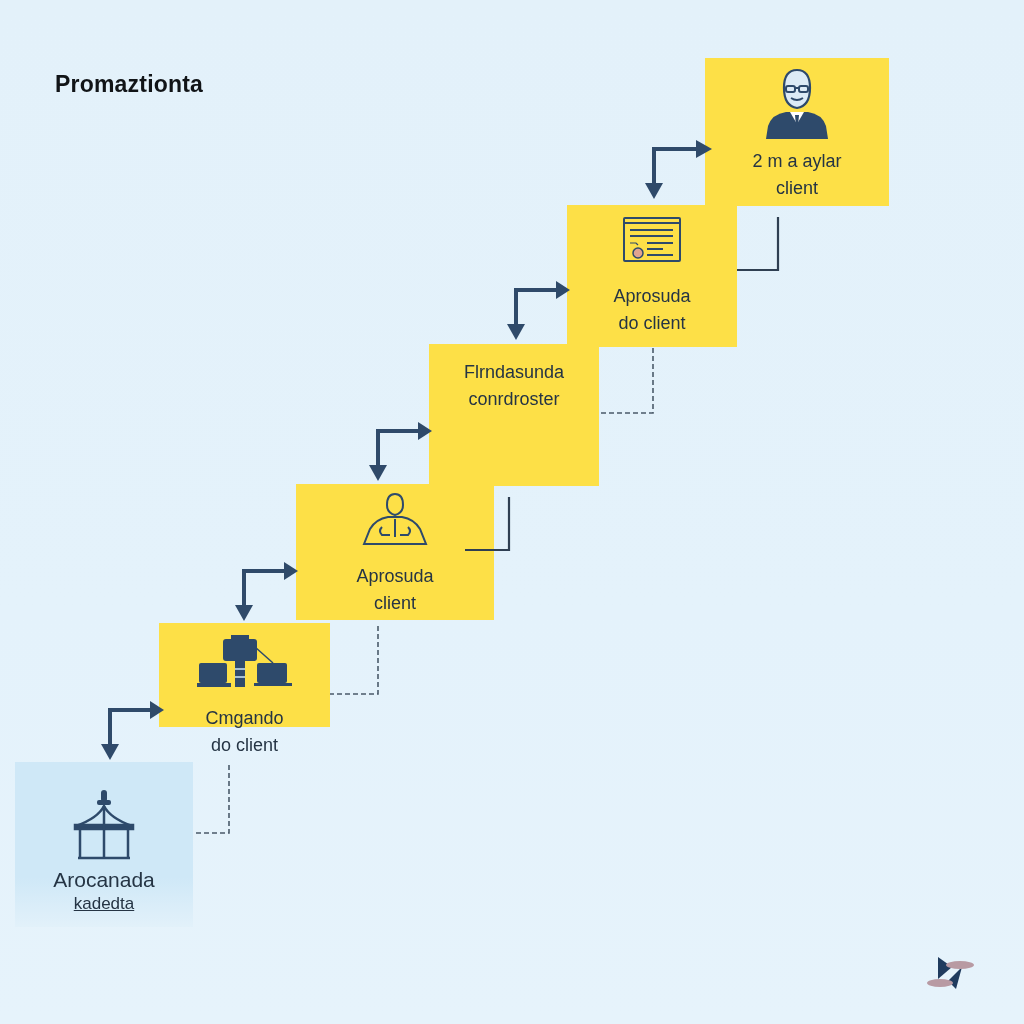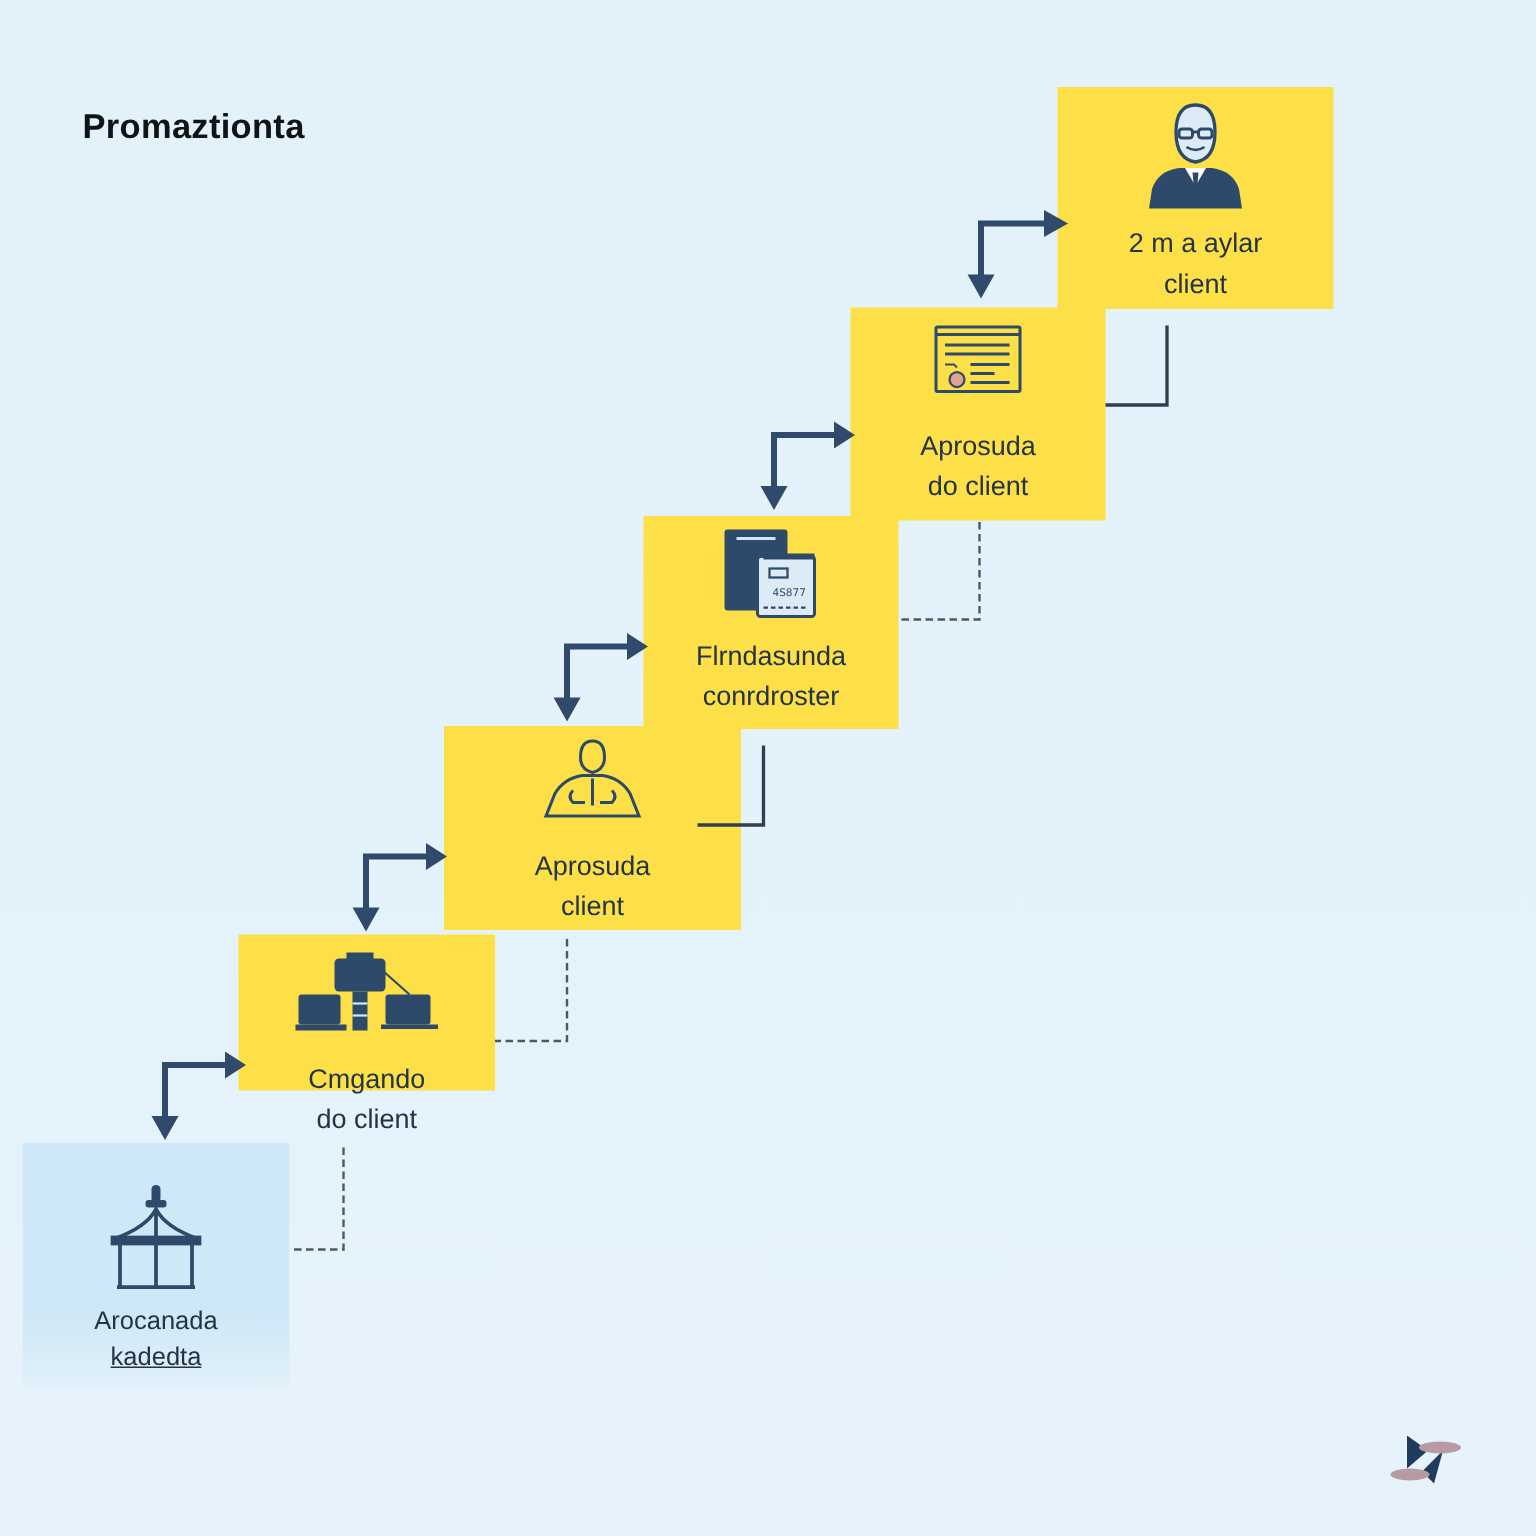--- a/index.html
+++ b/index.html
@@ -43,21 +43,21 @@
         <line x1="12" y1="41" x2="12" y2="70"></line>
         <line x1="60" y1="41" x2="60" y2="70"></line>
         <line x1="36" y1="18" x2="36" y2="70"></line>
         <line x1="10" y1="70" x2="62" y2="70"></line>
       </g>
       <rect x="33" y="2" width="6" height="12" rx="3" fill="#2e4a6b"></rect>
       <rect x="29" y="12" width="14" height="5" rx="2" fill="#2e4a6b"></rect>
     </svg>
   </span>
   <div style="margin-top:4px;">
-    <div class="label" style="font-size:17px; line-height:24px;">Arocanada</div>
+    <div class="label" style="font-size:21px; line-height:24px;">Arocanada</div>
     <div class="label" style="font-size:17px; line-height:24px;text-decoration:underline;">kadedta</div>
   </div>
 </div>
 
 <div class="step" style="left:159px; top:623px; width:171px; height:104px; padding-top:12px;">
   <span class="icon">
     <svg width="96" height="56" viewBox="0 0 96 56">
       <rect x="26" y="4" width="34" height="22" rx="3" fill="#2e4a6b"></rect>
       <rect x="34" y="0" width="18" height="5" fill="#2e4a6b"></rect>
       <rect x="38" y="26" width="10" height="26" fill="#2e4a6b"></rect>
@@ -88,31 +88,20 @@
       </g>
     </svg>
   </span>
   <div style="margin-top:12px;">
     <div class="label">Aprosuda</div>
     <div class="label">client</div>
   </div>
 </div>
 
 <div class="step" style="left:429px; top:344px; width:170px; height:142px; padding-top:9px;">
-  <span class="icon">
-    <svg width="70" height="60" viewBox="0 0 70 60">
-      <rect x="4" y="0" width="42" height="54" rx="2" fill="#2e4a6b"></rect>
-      <line x1="12" y1="6" x2="38" y2="6" stroke="#cfe8f7" stroke-width="2"></line>
-      <rect x="26" y="18" width="38" height="40" rx="2" fill="#dcebf6" stroke="#2e4a6b" stroke-width="2"></rect>
-      <rect x="30" y="16" width="34" height="4" fill="#2e4a6b"></rect>
-      <rect x="34" y="26" width="12" height="6" fill="none" stroke="#2e4a6b" stroke-width="1.5"></rect>
-      <text x="36" y="44" font-size="7" fill="#2e4a6b" font-family="DejaVu Sans, sans-serif">4S877</text>
-      <line x1="30" y1="52" x2="60" y2="52" stroke="#2e4a6b" stroke-width="1.5" stroke-dasharray="3 2"></line>
-    </svg>
-  </span>
   <div style="margin-top:6px;">
     <div class="label">Flrndasunda</div>
     <div class="label">conrdroster</div>
   </div>
 </div>
 
 <div class="step" style="left:567px; top:205px; width:170px; height:142px; padding-top:12px;">
   <span class="icon">
     <svg width="58" height="46" viewBox="0 0 58 46">
       <g fill="none" stroke="#2e4a6b" stroke-width="2">

